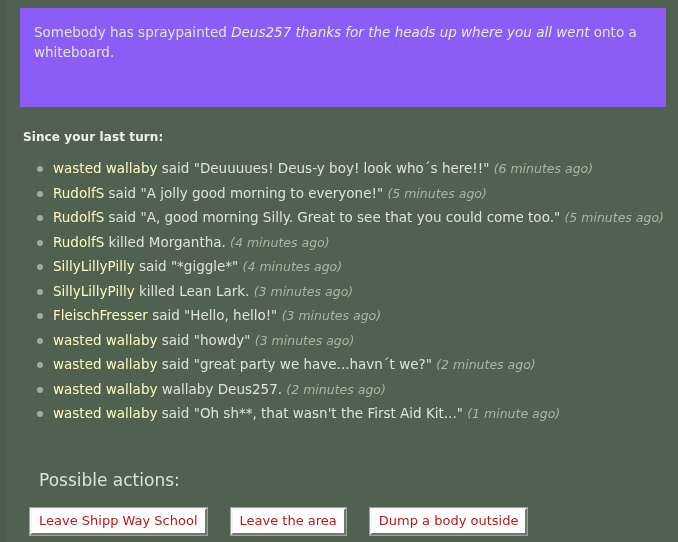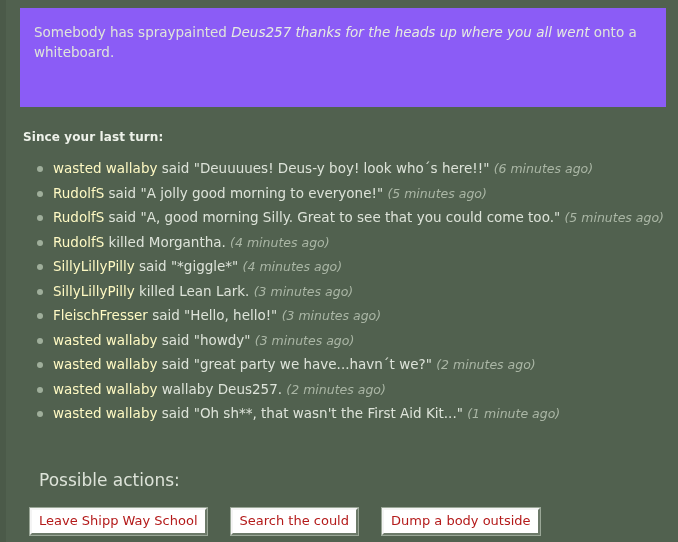--- a/index.html
+++ b/index.html
@@ -188,17 +188,17 @@
     </li>
     <li>
       <span class="user-name">wasted wallaby</span><span class="verb"> said "Oh sh**, that wasn't the First Aid Kit..." </span><span class="timestamp">(1 minute ago)</span>
     </li>
   </ul>
 
   <div id="actions-heading">Possible actions:</div>
 
   <div id="action-buttons">
     <button class="action-button">Leave Shipp Way School</button>
-    <button class="action-button">Search the could</button>
+    <button class="action-button">Leave the area</button>
     <button class="action-button">Dump a body outside</button>
   </div>
 
 </div>
 
 </body></html>

